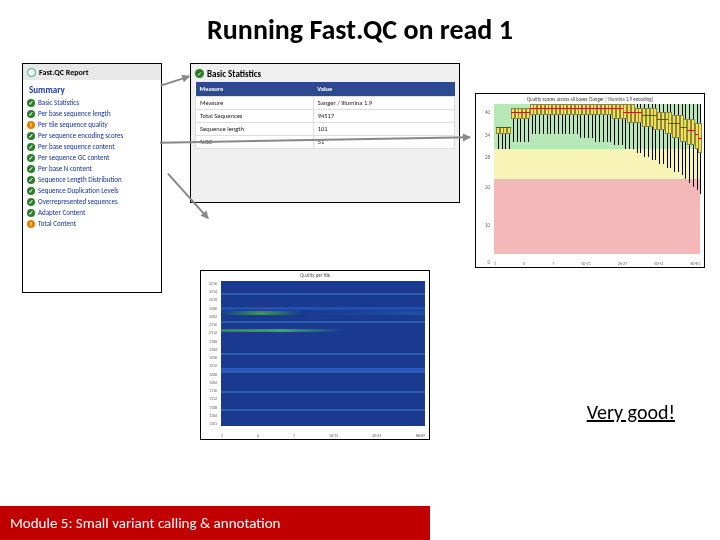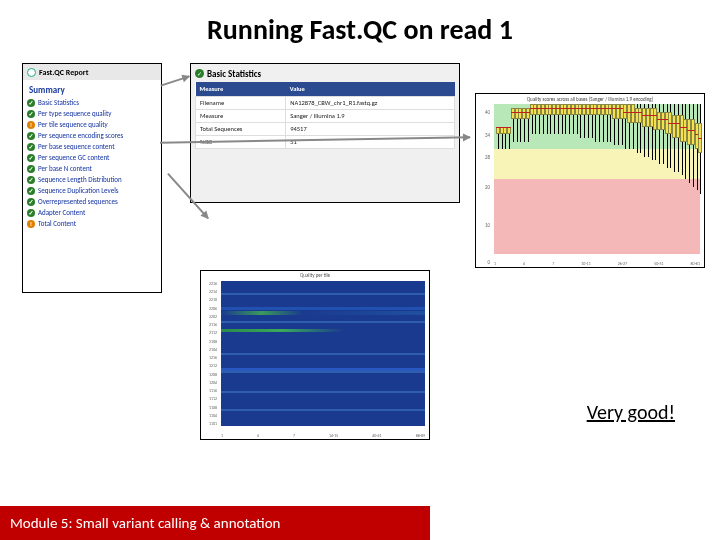--- a/index.html
+++ b/index.html
@@ -96,21 +96,21 @@
       <span class="hdr-text">Fast.QC Report</span>
     </div>
     <div class="sidebar-summary">Summary</div>
     <ul class="sidebar-list" id="sidebar-list">
         <li>
           <span class="ico pass">✓</span>
           <span class="lbl">Basic Statistics</span>
         </li>
         <li>
           <span class="ico pass">✓</span>
-          <span class="lbl">Per type sequence quality</span>
+          <span class="lbl">Per base sequence length</span>
         </li>
         <li>
           <span class="ico warn">!</span>
           <span class="lbl">Per tile sequence quality</span>
         </li>
         <li>
           <span class="ico pass">✓</span>
           <span class="lbl">Per sequence encoding scores</span>
         </li>
         <li>
@@ -155,30 +155,30 @@
     </div>
     <table class="stats-table">
       <thead>
           <tr>
         <th>Measure</th>
         <th>Value</th>
       </tr>
         </thead>
       <tbody id="stats-body">
           <tr>
-            <td>Filename</td>
-            <td>NA12878_CBW_chr1_R1.fastq.gz</td>
-          </tr>
-          <tr>
             <td>Measure</td>
             <td>Sanger / Illumina 1.9</td>
           </tr>
           <tr>
             <td>Total Sequences</td>
             <td>94517</td>
+          </tr>
+          <tr>
+            <td>Sequence length</td>
+            <td>101</td>
           </tr>
           <tr>
             <td>%GC</td>
             <td>51</td>
           </tr>
         </tbody>
     </table>
   </div>
 
   <div class="boxplot">

